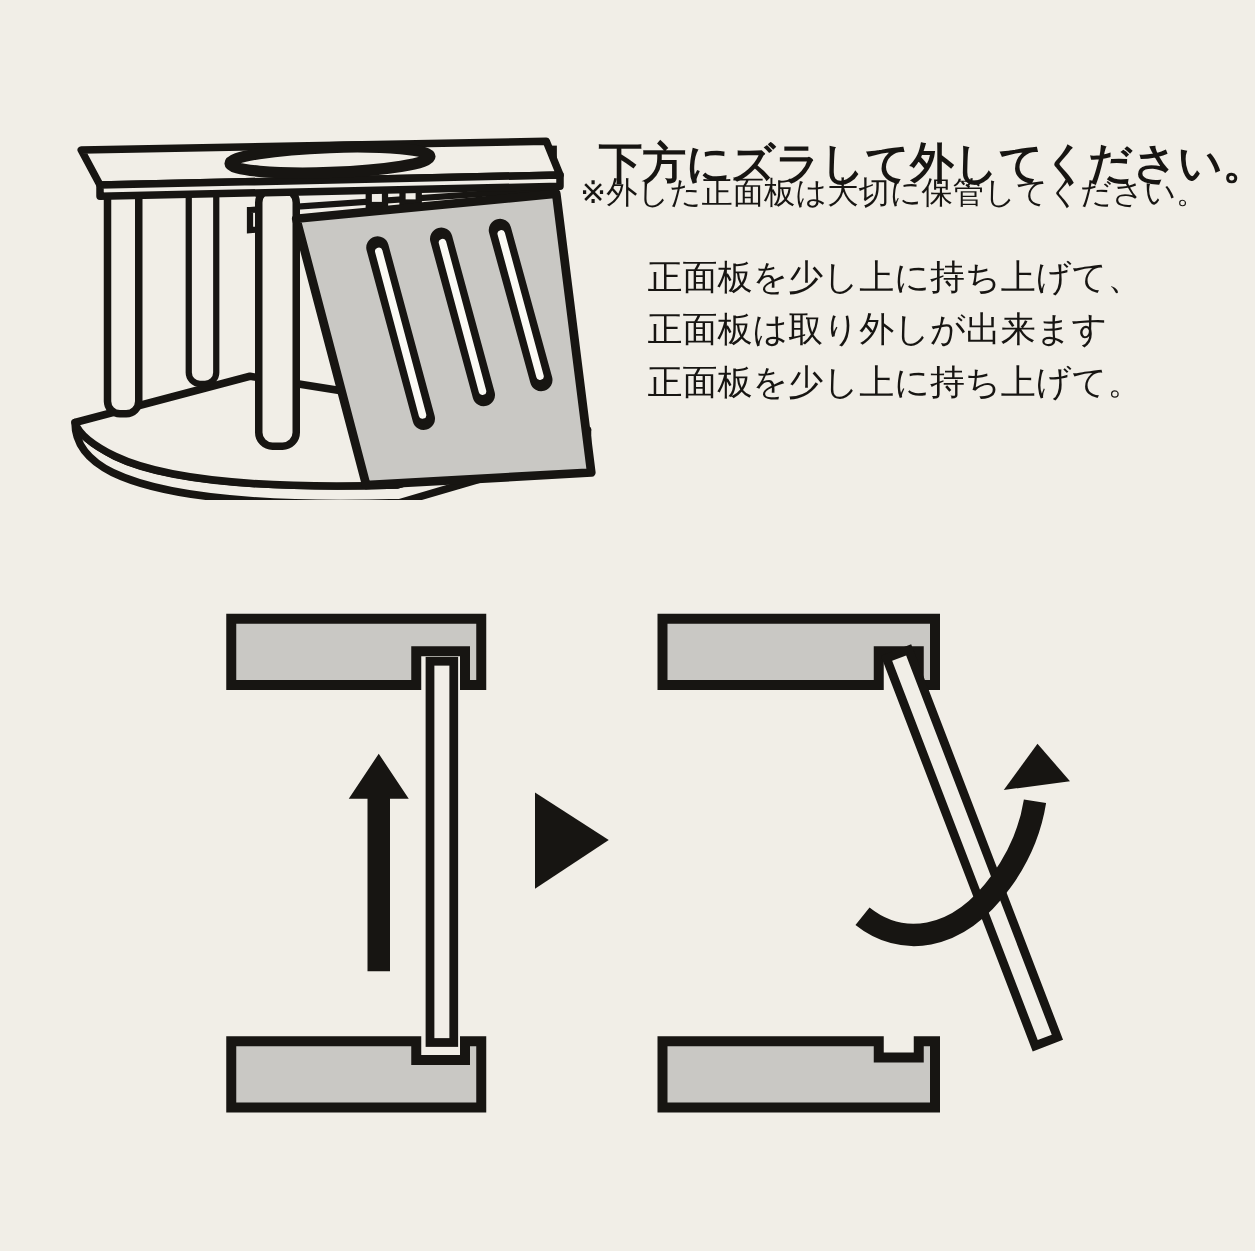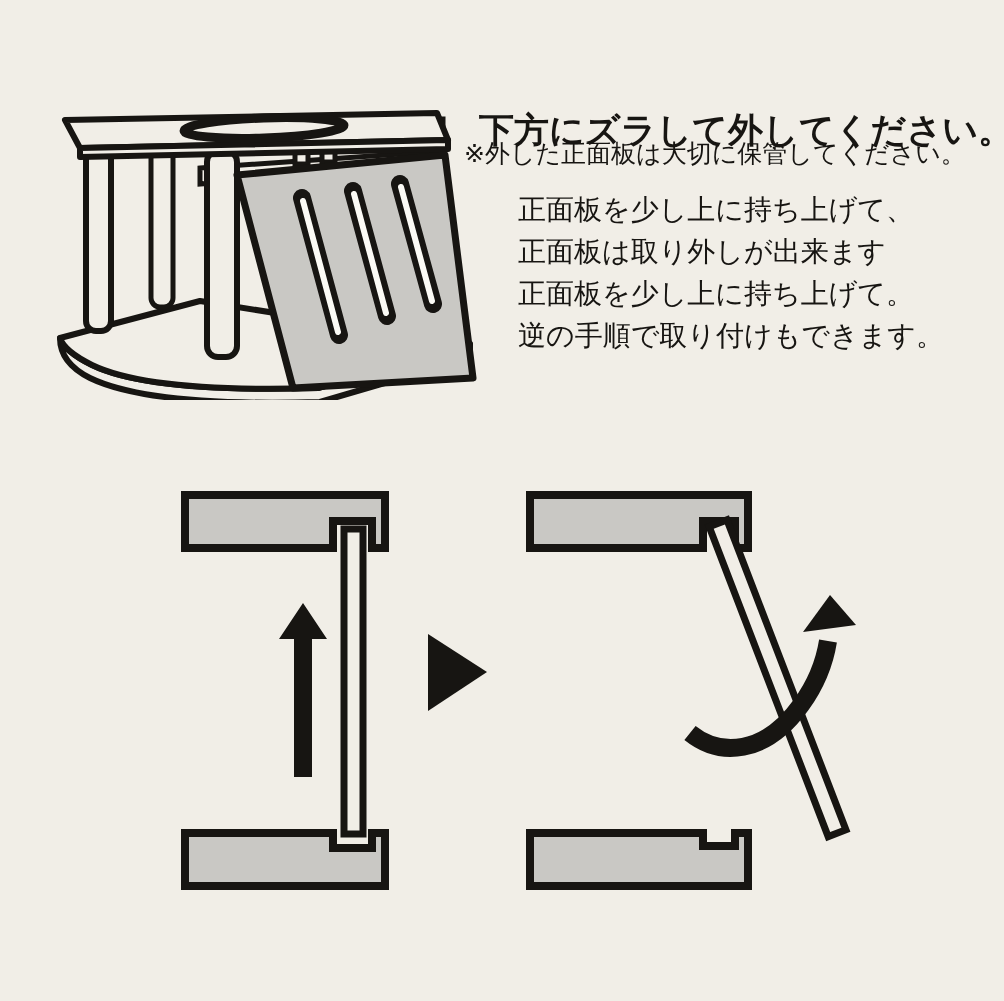--- a/index.html
+++ b/index.html
@@ -14,21 +14,21 @@
   .heading{
     left:479px;top:84px;width:520px;
     font-size:35px;font-weight:800;letter-spacing:0px;
     white-space:nowrap;
   }
   .note{
     left:464px;top:137px;width:520px;
     font-size:25px;font-weight:500;white-space:nowrap;
   }
   .steps{
-    left:518px;top:189px;width:470px;
+    left:518px;top:201px;width:470px;
     font-size:28px;font-weight:500;line-height:42px;
   }
   .step-line{white-space:nowrap;}
   svg{display:block;}
   .paper{fill:var(--background,#f1eee7);stroke:var(--ink,#171512);}
   .grayfill{fill:var(--gray,#c9c8c4);stroke:var(--ink,#171512);}
   .inkfill{fill:var(--ink,#171512);stroke:none;}
   .nofill{fill:none;stroke:var(--ink,#171512);}
   .slot-outline{stroke:var(--ink,#171512);stroke-width:18;stroke-linecap:round;}
   .slot-inner{stroke:var(--white,#fbfaf5);stroke-width:6;stroke-linecap:round;}
@@ -69,21 +69,20 @@
     <line class="slot-inner" x1="351" y1="92" x2="382" y2="206"></line>
   </g>
 </svg>
 
 <h1 class="abs heading">下方にズラして外してください。</h1>
 <div class="abs note">※外した正面板は大切に保管してください。</div>
 <div class="abs steps">
   <div class="step-line">正面板を少し上に持ち上げて、</div>
   <div class="step-line">正面板は取り外しが出来ます</div>
   <div class="step-line">正面板を少し上に持ち上げて。</div>
-  <div class="step-line">逆の手順で取り付けもできます。</div>
 </div>
 
 <svg class="abs" style="left:175px;top:485px;" width="220" height="412" viewBox="0 0 220 412" aria-hidden="true">
   <path class="grayfill" stroke-width="8" d="M10,10 L210,10 L210,63 L197,63 L197,36 L158,36 L158,63 L10,63 Z"></path>
   <path class="grayfill" stroke-width="8" d="M10,348 L158,348 L158,363 L197,363 L197,348 L210,348 L210,401 L10,401 Z"></path>
   <rect class="paper" stroke-width="7" x="169" y="44" width="19" height="305"></rect>
   <path class="inkfill" d="M128,118 L104,154 L119,154 L119,292 L137,292 L137,154 L152,154 Z"></path>
 </svg>
 
 <svg class="abs" style="left:425px;top:630px;" width="65" height="85" viewBox="0 0 65 85" aria-hidden="true">

